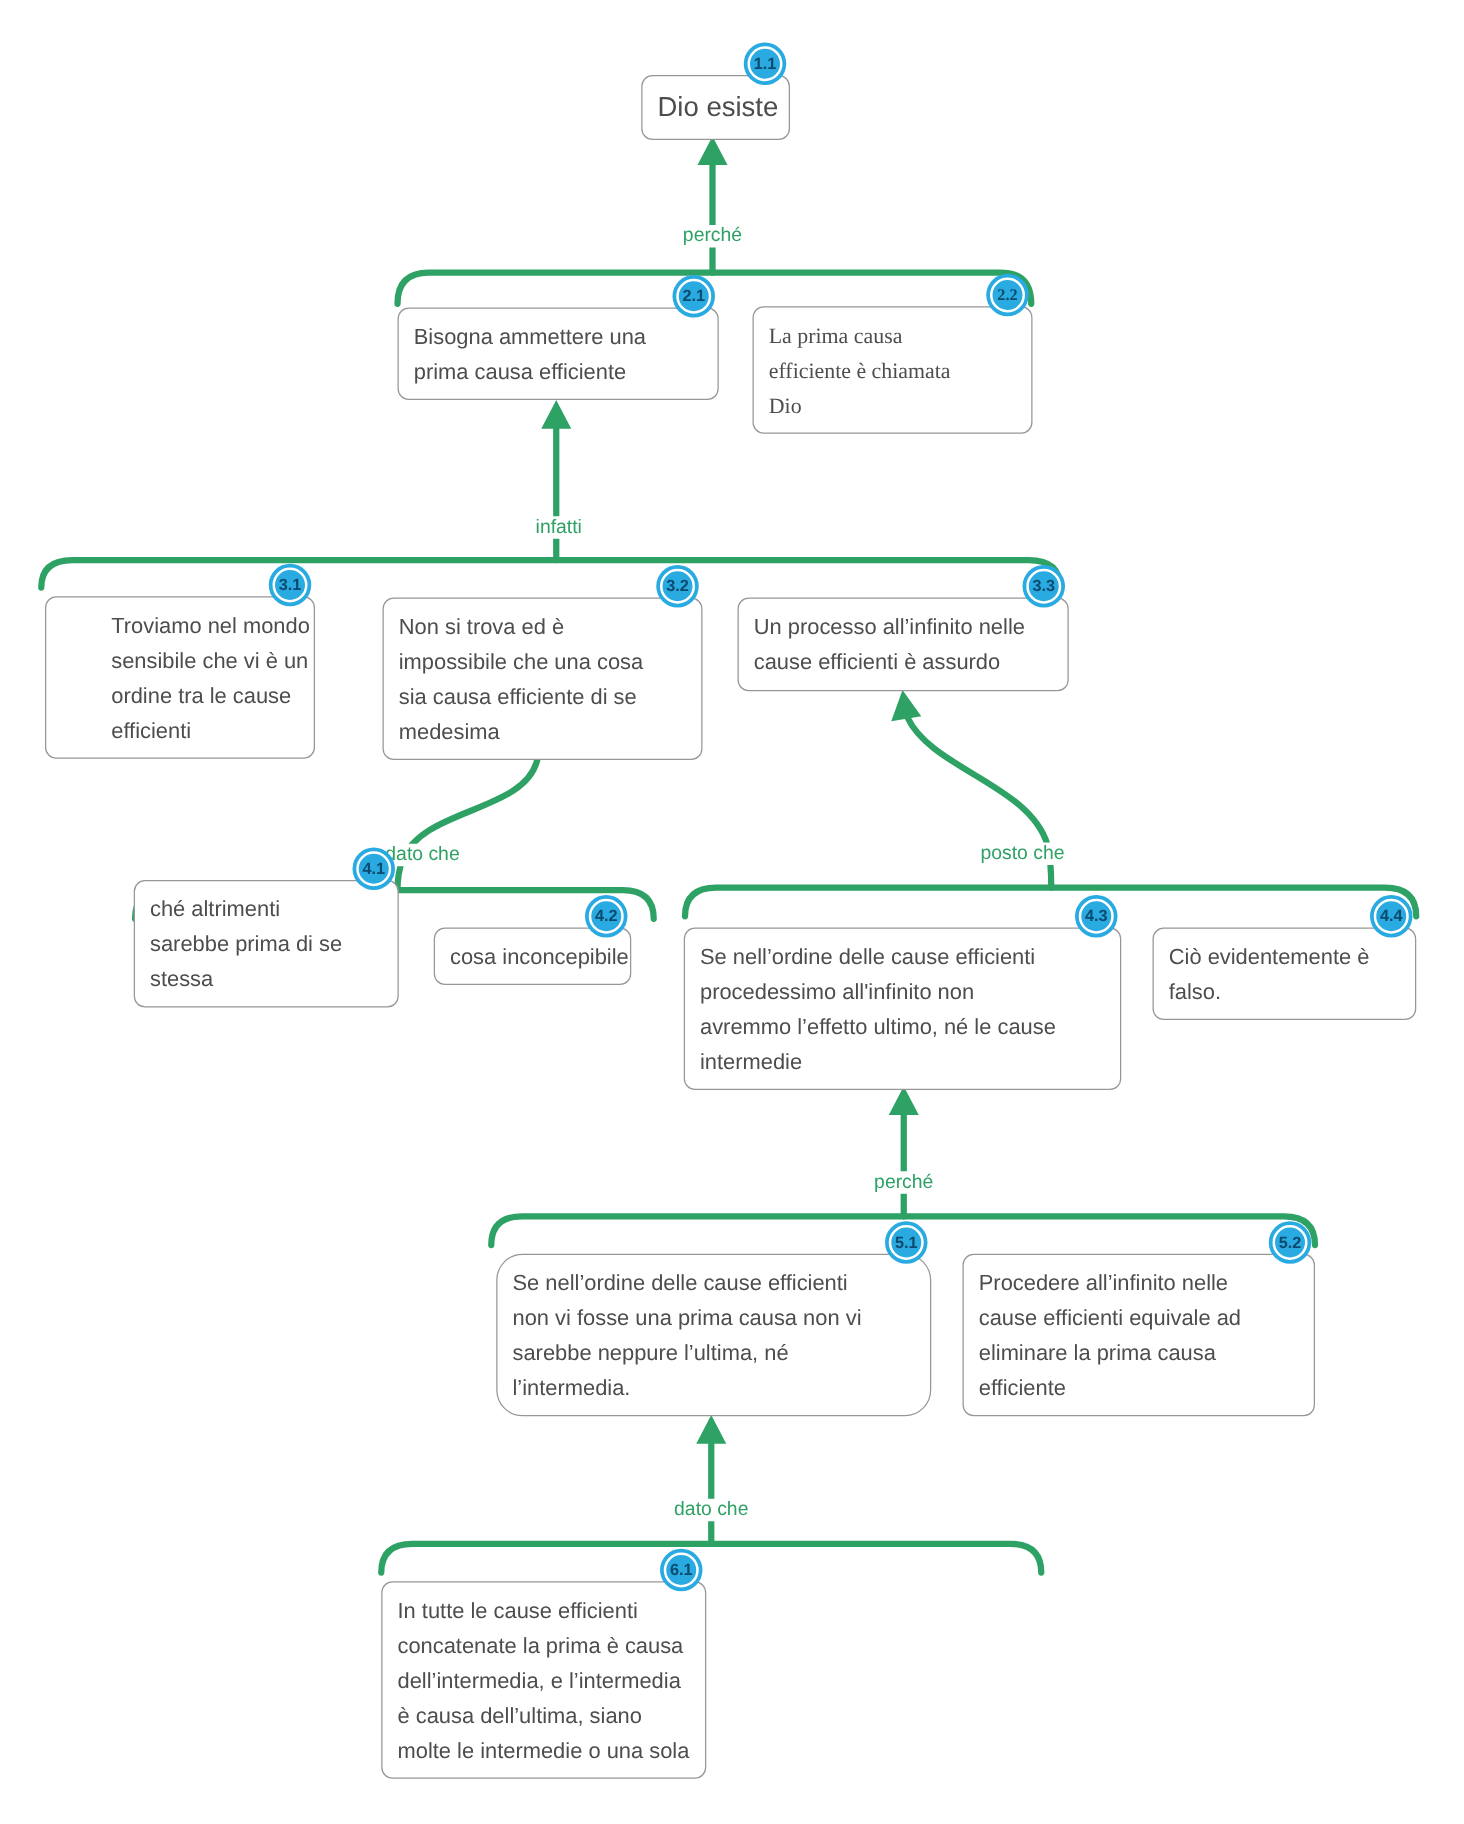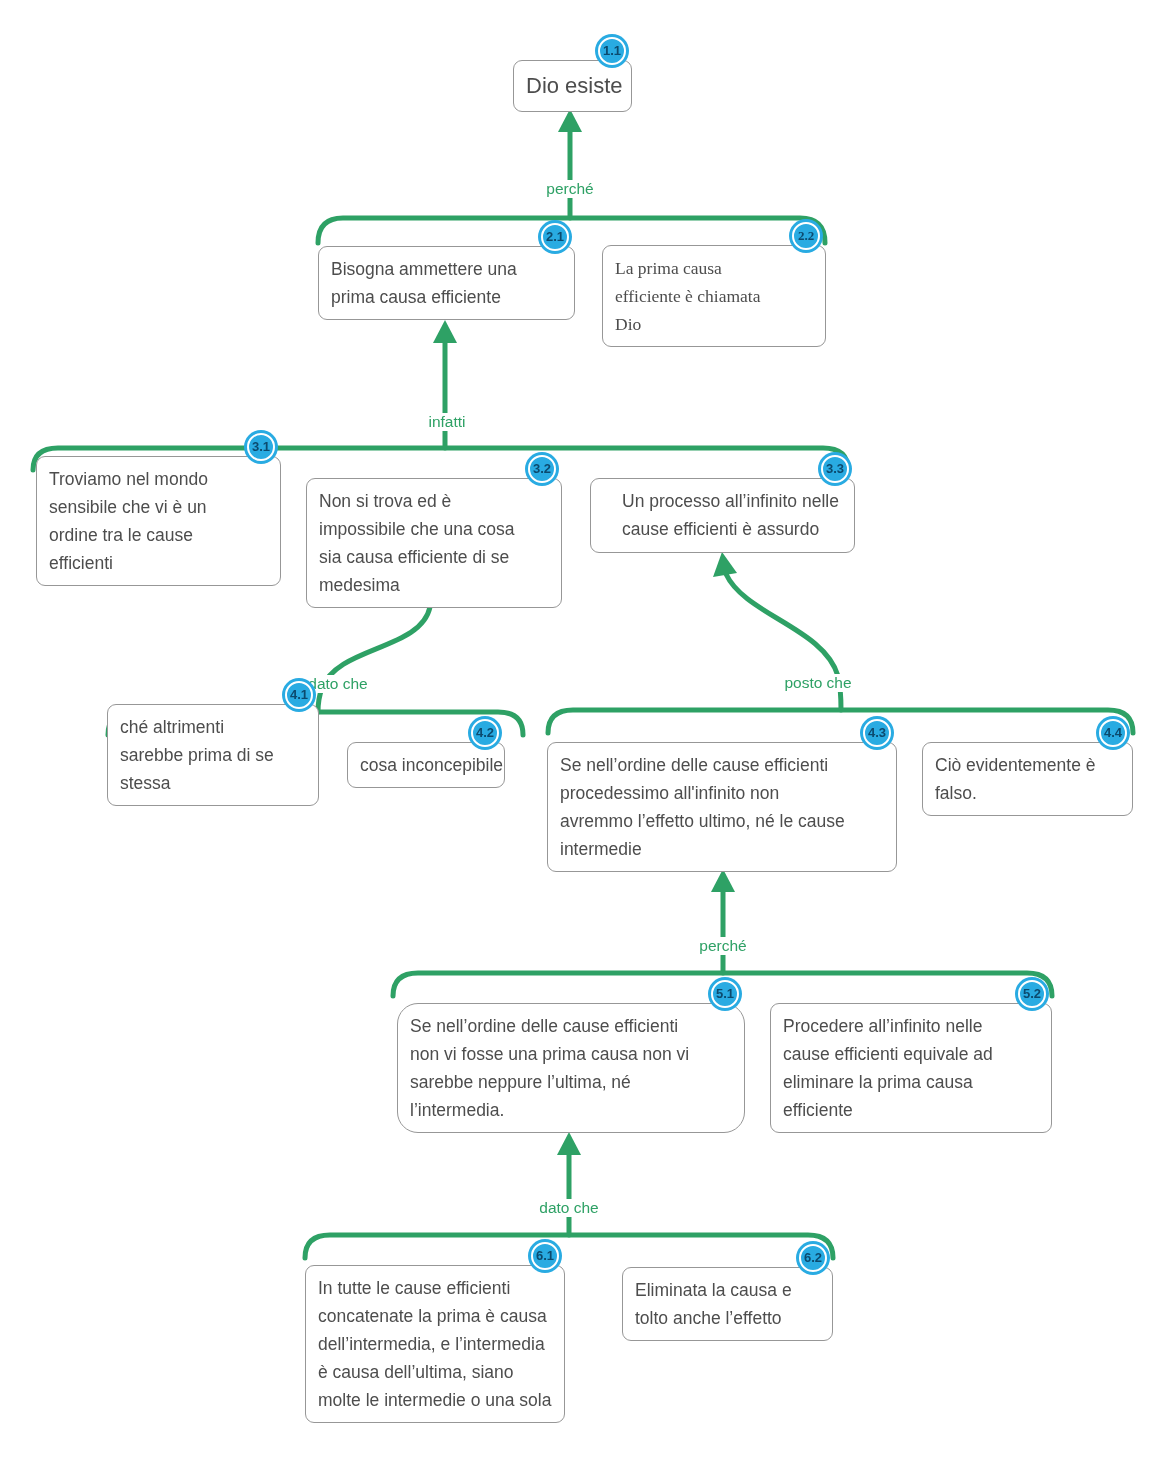--- a/index.html
+++ b/index.html
@@ -126,37 +126,37 @@
 prima causa efficiente</div>
   </div>
 
   <div class="node" style="left:602px;top:245px;width:224px;min-height:100px;font-family:Liberation Serif, serif;">
     <span class="badge">2.2</span>
     <div class="node-text">La prima causa
 efficiente è chiamata
 Dio</div>
   </div>
 
-  <div class="node" style="left:36px;top:456px;width:245px;min-height:130px;">
+  <div class="node" style="left:36px;top:477px;width:216px;min-height:130px;padding-left:40px;">
     <span class="badge">3.1</span>
     <div class="node-text">Troviamo nel mondo
 sensibile che vi è un
 ordine tra le cause
 efficienti</div>
   </div>
 
   <div class="node" style="left:306px;top:478px;width:256px;min-height:130px;">
     <span class="badge">3.2</span>
     <div class="node-text">Non si trova ed è
 impossibile che una cosa
 sia causa efficiente di se
 medesima</div>
   </div>
 
-  <div class="node" style="left:590px;top:478px;width:265px;min-height:75px;padding-left:19px;">
+  <div class="node" style="left:590px;top:478px;width:265px;min-height:75px;">
     <span class="badge">3.3</span>
     <div class="node-text">Un processo all’infinito nelle
 cause efficienti è assurdo</div>
   </div>
 
   <div class="node" style="left:107px;top:704px;width:212px;min-height:98px;">
     <span class="badge">4.1</span>
     <div class="node-text">ché altrimenti
 sarebbe prima di se
 stessa</div>
@@ -199,19 +199,14 @@
 
   <div class="node" style="left:305px;top:1265px;width:260px;min-height:157px;">
     <span class="badge">6.1</span>
     <div class="node-text">In tutte le cause efficienti
 concatenate la prima è causa
 dell’intermedia, e l’intermedia
 è causa dell’ultima, siano
 molte le intermedie o una sola</div>
   </div>
 
-  <div class="node" style="left:622px;top:1267px;width:211px;min-height:68px;">
-    <span class="badge">6.2</span>
-    <div class="node-text">Eliminata la causa e
-tolto anche l’effetto</div>
-  </div>
 
 </div>
 
 </body></html>

